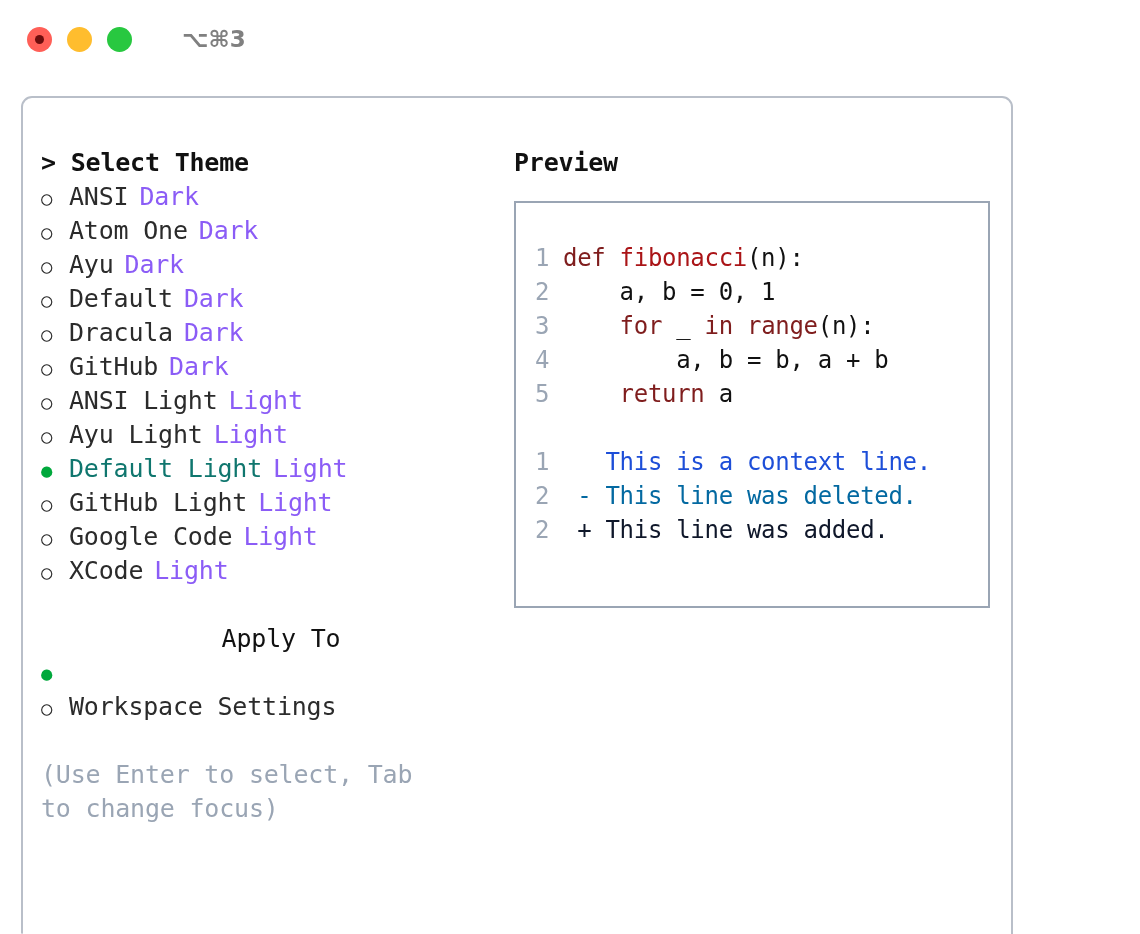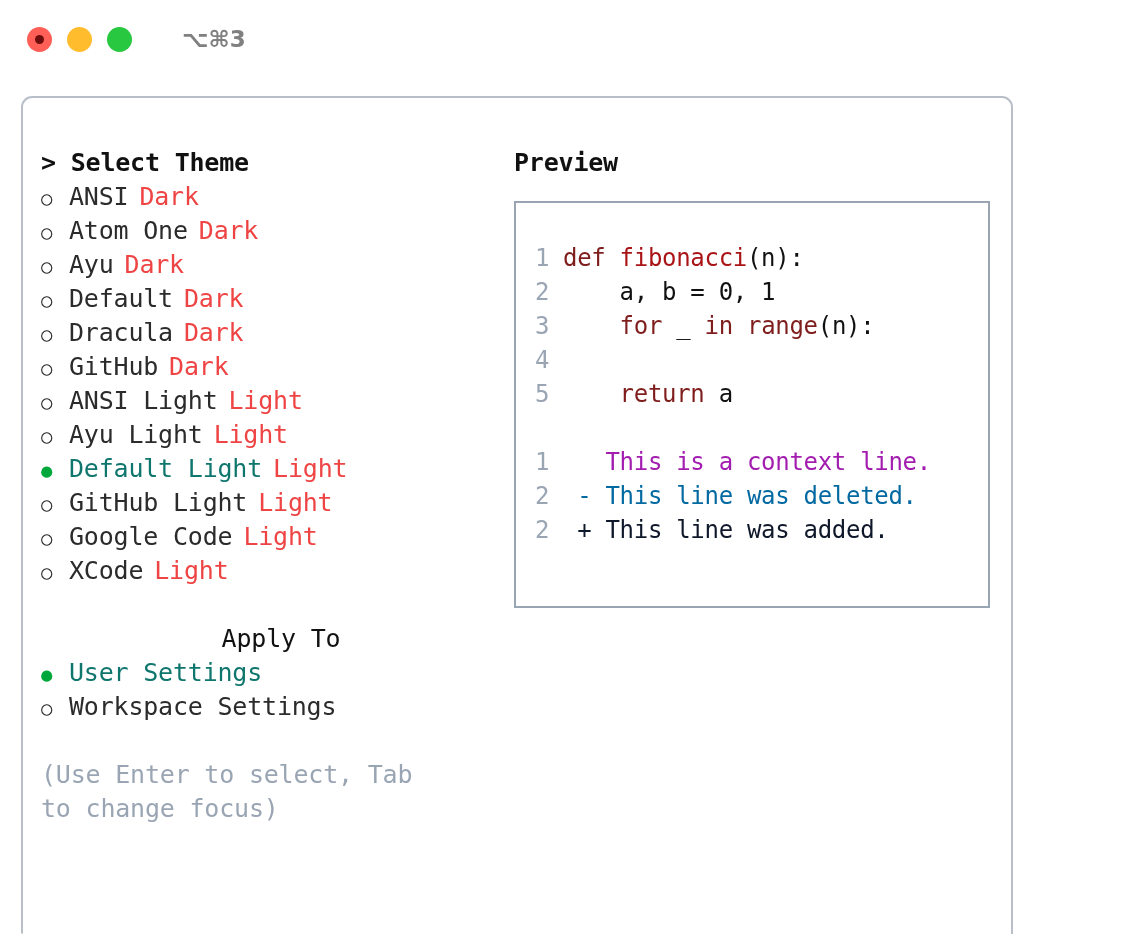--- a/index.html
+++ b/index.html
@@ -122,21 +122,21 @@
   .marker {
     width: 28px;
     flex: 0 0 28px;
     color: #2b2b2b;
     font-size: 19px;
     line-height: 34px;
   }
   .row.selected .marker { color: #00a83c; }
   .name  { color: #2b2b2b; }
   .row.selected .name { color: #0f766e; }
-  .badge { color: #ef4444; margin-left: 11px; }
+  .badge { color: #8b5cf6; margin-left: 11px; }
 
   .applyto-header {
     font-size: 25px;
     color: #111111;
     line-height: 34px;
     margin-left: 28px;
     white-space: pre;
     letter-spacing: -0.2px;
     text-align: center;
   }
@@ -183,21 +183,21 @@
     flex: 0 0 28px;
     color: #9aa5b4;
     text-align: left;
   }
   .code-text { color: #111111; }
   .blank-line { height: 34px; }
 
   .kw    { color: #7f1d1d; }
   .fn    { color: #aa1417; }
   .plain { color: #111111; }
-  .ctx   { color: #a21caf; }
+  .ctx   { color: #1d4ed8; }
   .del   { color: #0369a1; }
   .add   { color: #0f172a; }
 </style>
 </head>
 <body>
 
 <div class="window">
 
   <div class="titlebar">
     <div class="lights">
@@ -228,36 +228,36 @@
             <div class="row"><span class="marker">○</span><span class="name">GitHub Light</span><span class="badge">Light</span></div>
             <div class="row"><span class="marker">○</span><span class="name">Google Code</span><span class="badge">Light</span></div>
             <div class="row"><span class="marker">○</span><span class="name">XCode</span><span class="badge">Light</span></div>
           </div>
 
         <div class="spacer-lg"></div>
 
         <div class="applyto-header">Apply To</div>
 
         <div class="list" id="apply-list">
-            <div class="row selected"><span class="marker">●</span><span class="name">User Settings</span></div>
+            <div class="row selected"><span class="marker">●</span></div>
             <div class="row"><span class="marker">○</span><span class="name">Workspace Settings</span></div>
           </div>
 
         <div class="hint">(Use Enter to select, Tab to change focus)</div>
       </div>
 
       <div class="col-right">
         <div class="preview-title">Preview</div>
 
         <div class="code-box">
           <div id="code-lines">
               <div class="code-line"><span class="lineno">1</span><span class="code-text"><span class="kw">def </span><span class="fn">fibonacci</span><span class="plain">(n):</span></span></div>
               <div class="code-line"><span class="lineno">2</span><span class="code-text"><span class="plain">    a, b = 0, 1</span></span></div>
               <div class="code-line"><span class="lineno">3</span><span class="code-text"><span class="plain">    </span><span class="kw">for</span><span class="plain"> _ </span><span class="kw">in</span><span class="plain"> </span><span class="kw">range</span><span class="plain">(n):</span></span></div>
-              <div class="code-line"><span class="lineno">4</span></div>
+              <div class="code-line"><span class="lineno">4</span><span class="code-text"><span class="plain">        a, b = b, a + b</span></span></div>
               <div class="code-line"><span class="lineno">5</span><span class="code-text"><span class="plain">    </span><span class="kw">return</span><span class="plain"> a</span></span></div>
             </div>
           <div class="blank-line"></div>
           <div id="diff-lines">
               <div class="code-line"><span class="lineno">1</span><span class="code-text"><span class="ctx">   This is a context line.</span></span></div>
               <div class="code-line"><span class="lineno">2</span><span class="code-text"><span class="del"> - This line was deleted.</span></span></div>
               <div class="code-line"><span class="lineno">2</span><span class="code-text"><span class="add"> + This line was added.</span></span></div>
             </div>
         </div>
       </div>

